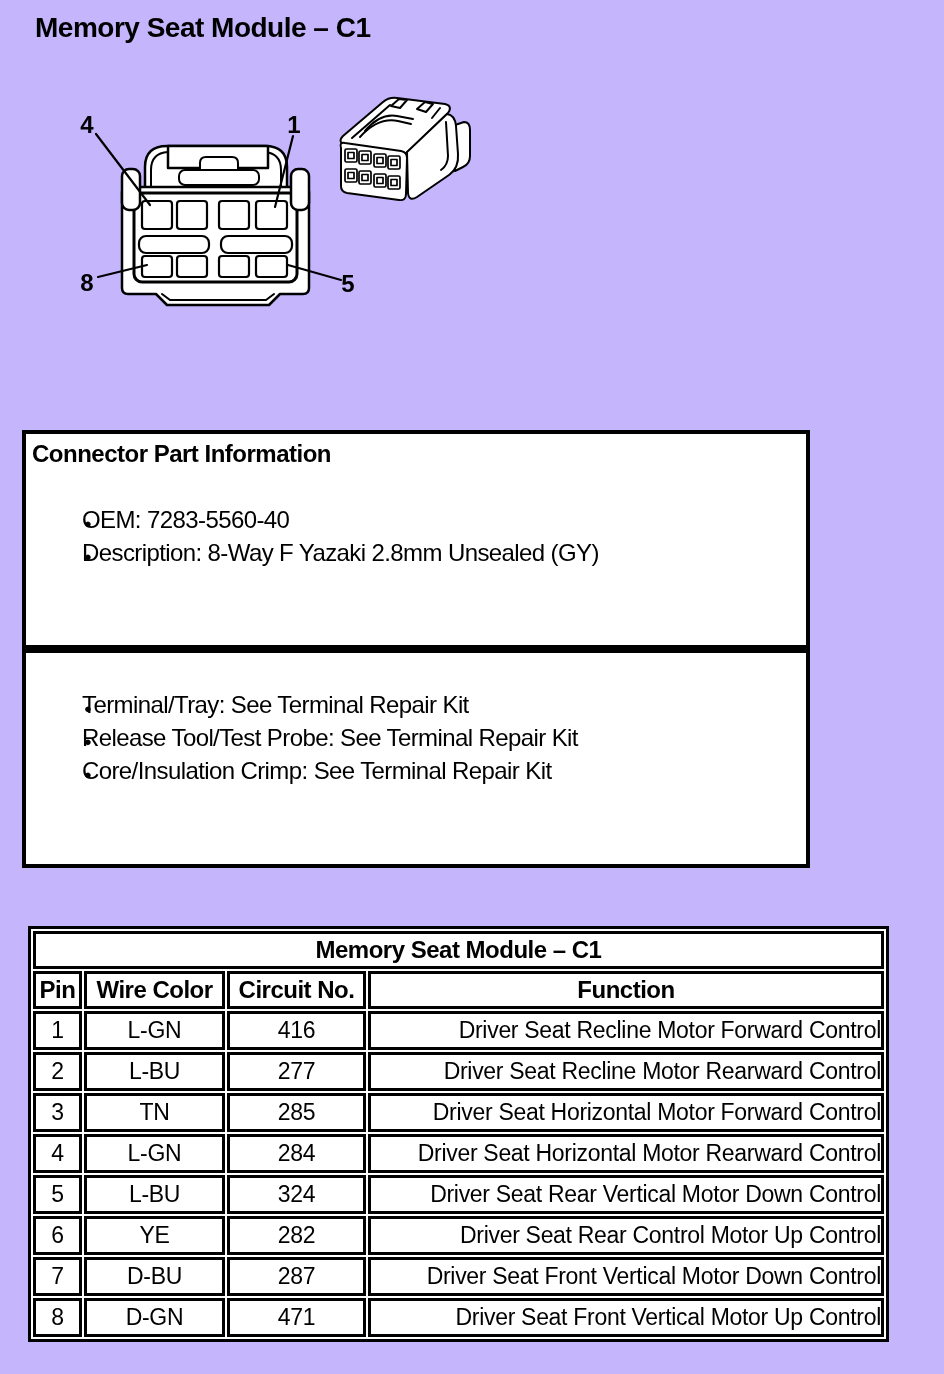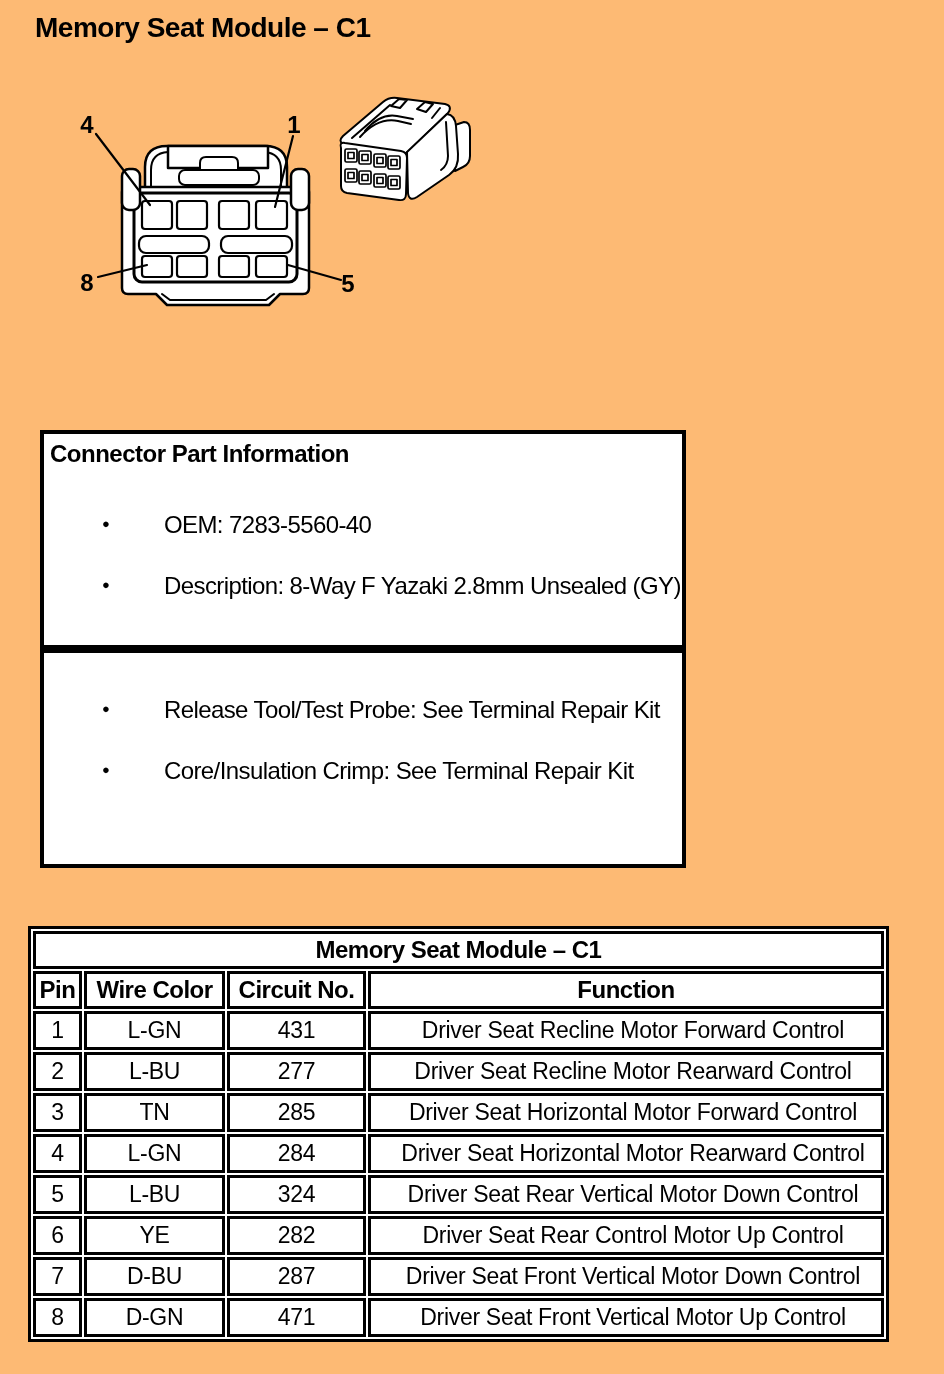--- a/index.html
+++ b/index.html
@@ -1,58 +1,58 @@
 <!DOCTYPE html>
 <html><head>
 <meta charset="utf-8">
 <style>
   html,body{margin:0;padding:0;background:#fff;}
   .page{
-    position:relative;width:944px;height:1374px;background:#fdba74;
+    position:relative;width:944px;height:1374px;background:#c4b5fd;
     font-family:"Liberation Sans",sans-serif;color:#000;overflow:hidden;
   }
   .page-title{
     position:absolute;left:35px;top:12px;margin:0;
     font-size:28px;font-weight:bold;letter-spacing:-0.5px;
   }
   .fig{position:absolute;left:55px;top:90px;width:430px;height:235px;}
   .fig text{font-family:"Liberation Sans",sans-serif;font-weight:bold;font-size:24px;fill:#000;}
 
   .infobox{
-    position:absolute;left:40px;width:646px;height:219px;
+    position:absolute;left:22px;width:788px;height:219px;
     border:4px solid #000;box-sizing:border-box;background:#fff;
   }
   #box-connector{top:430px;}
   #box-terminal{top:649px;}
   .infobox h2{
     margin:6px 0 0 6px;font-size:24px;font-weight:bold;letter-spacing:-0.5px;
   }
   .infobox ul{list-style:none;margin:38px 0 0 0;padding:0;}
   .infobox li{
-    position:relative;height:33px;display:flex;align-items:flex-end;
-    padding-left:120px;font-size:24px;letter-spacing:-0.6px;white-space:nowrap;margin-top:28px;
+    position:relative;height:33px;display:flex;align-items:flex-start;
+    padding-left:56px;font-size:24px;letter-spacing:-0.6px;white-space:nowrap;
   }
   .infobox li::before{
     content:"●";position:absolute;left:58px;top:50%;
     transform:translateY(-50%);font-size:13px;
   }
 
   table.pinout{
     position:absolute;left:28px;top:926px;width:861px;
     border-collapse:separate;border-spacing:2px;border:3px solid #000;
     background:#fff;table-layout:fixed;
   }
   table.pinout td, table.pinout th{
     border:3px solid #000;text-align:center;padding:0;
     overflow:hidden;white-space:nowrap;background:#fff;
   }
   td.tbl-title{height:32px;font-size:24px;font-weight:bold;letter-spacing:-0.5px;}
   table.pinout th{height:32px;font-size:24px;font-weight:bold;letter-spacing:-0.5px;margin-top:17px;}
   table.pinout td.data{height:33px;font-size:23px;letter-spacing:-0.3px;}
-  table.pinout td.fn{text-align:center;padding-left:14px;}
+  table.pinout td.fn{text-align:right;padding-left:14px;}
   col.c-pin{width:49px;} col.c-wire{width:141px;} col.c-circ{width:139px;}
 </style>
 </head>
 <body>
 
 <div class="page">
 
   <h1 class="page-title">Memory Seat Module – C1</h1>
 
   <svg class="fig" viewBox="55 90 430 235" stroke="#000" fill="none" stroke-linejoin="round" stroke-linecap="round">
@@ -146,20 +146,23 @@
         </li>
       <li>
           <span>Description: 8-Way F Yazaki 2.8mm Unsealed (GY)</span>
         </li>
     </ul>
   </div>
 
   <div class="infobox" id="box-terminal">
     <ul>
       <li>
+          <span>Terminal/Tray: See Terminal Repair Kit</span>
+        </li>
+      <li>
           <span>Release Tool/Test Probe: See Terminal Repair Kit</span>
         </li>
       <li>
           <span>Core/Insulation Crimp: See Terminal Repair Kit</span>
         </li>
     </ul>
   </div>
 
   <table class="pinout">
     <colgroup>
@@ -174,21 +177,21 @@
       </tr>
       <tr>
         <th>Pin</th>
         <th>Wire Color</th>
         <th>Circuit No.</th>
         <th>Function</th>
       </tr>
       <tr>
         <td class="data">1</td>
         <td class="data">L-GN</td>
-        <td class="data">431</td>
+        <td class="data">416</td>
         <td class="data fn">Driver Seat Recline Motor Forward Control</td>
       </tr>
       <tr>
         <td class="data">2</td>
         <td class="data">L-BU</td>
         <td class="data">277</td>
         <td class="data fn">Driver Seat Recline Motor Rearward Control</td>
       </tr>
       <tr>
         <td class="data">3</td>

